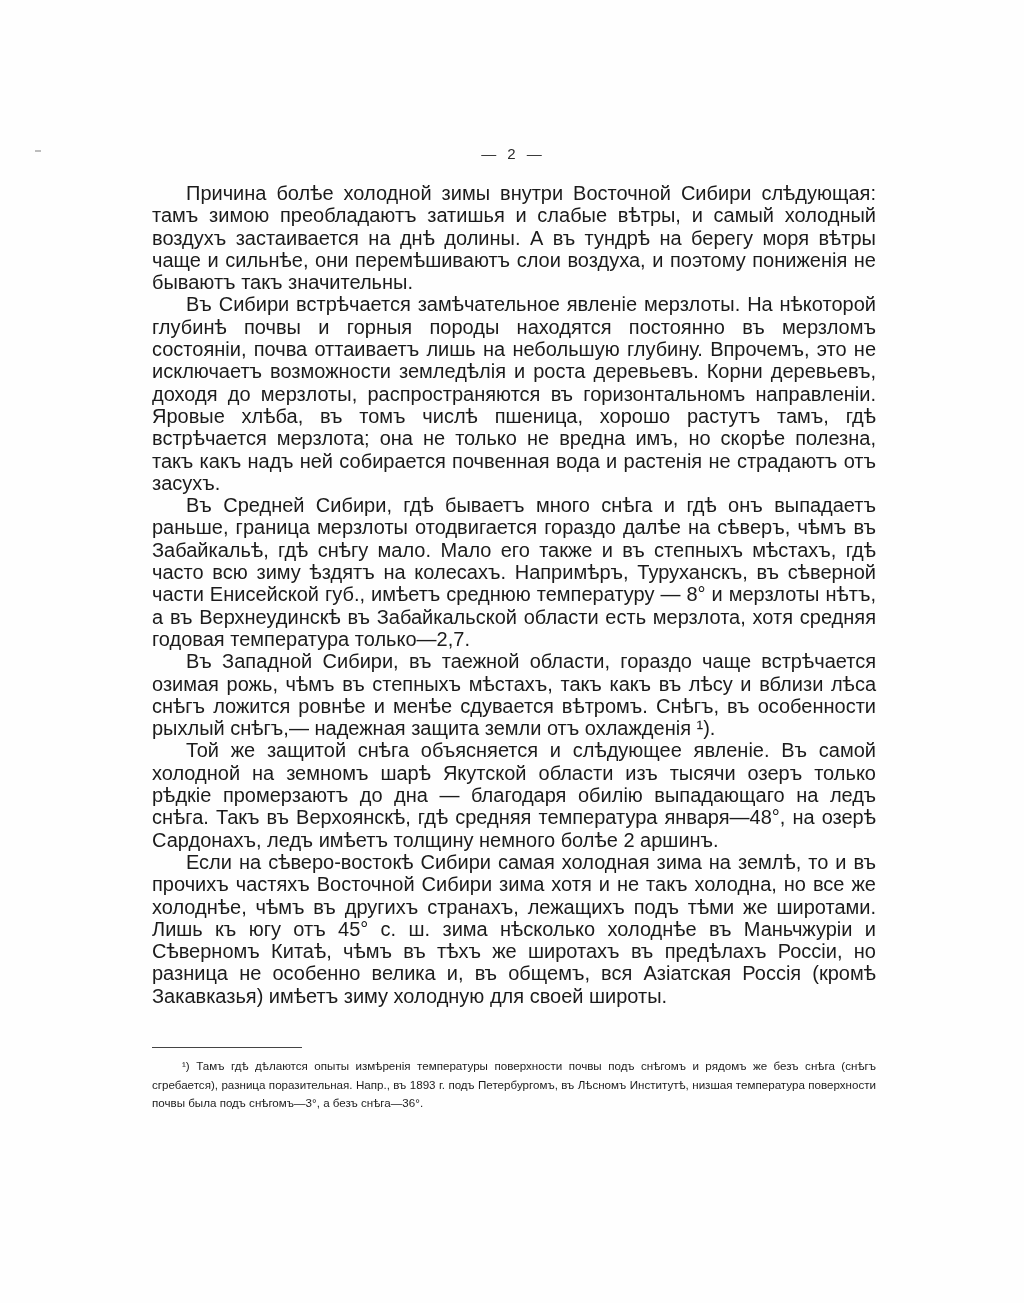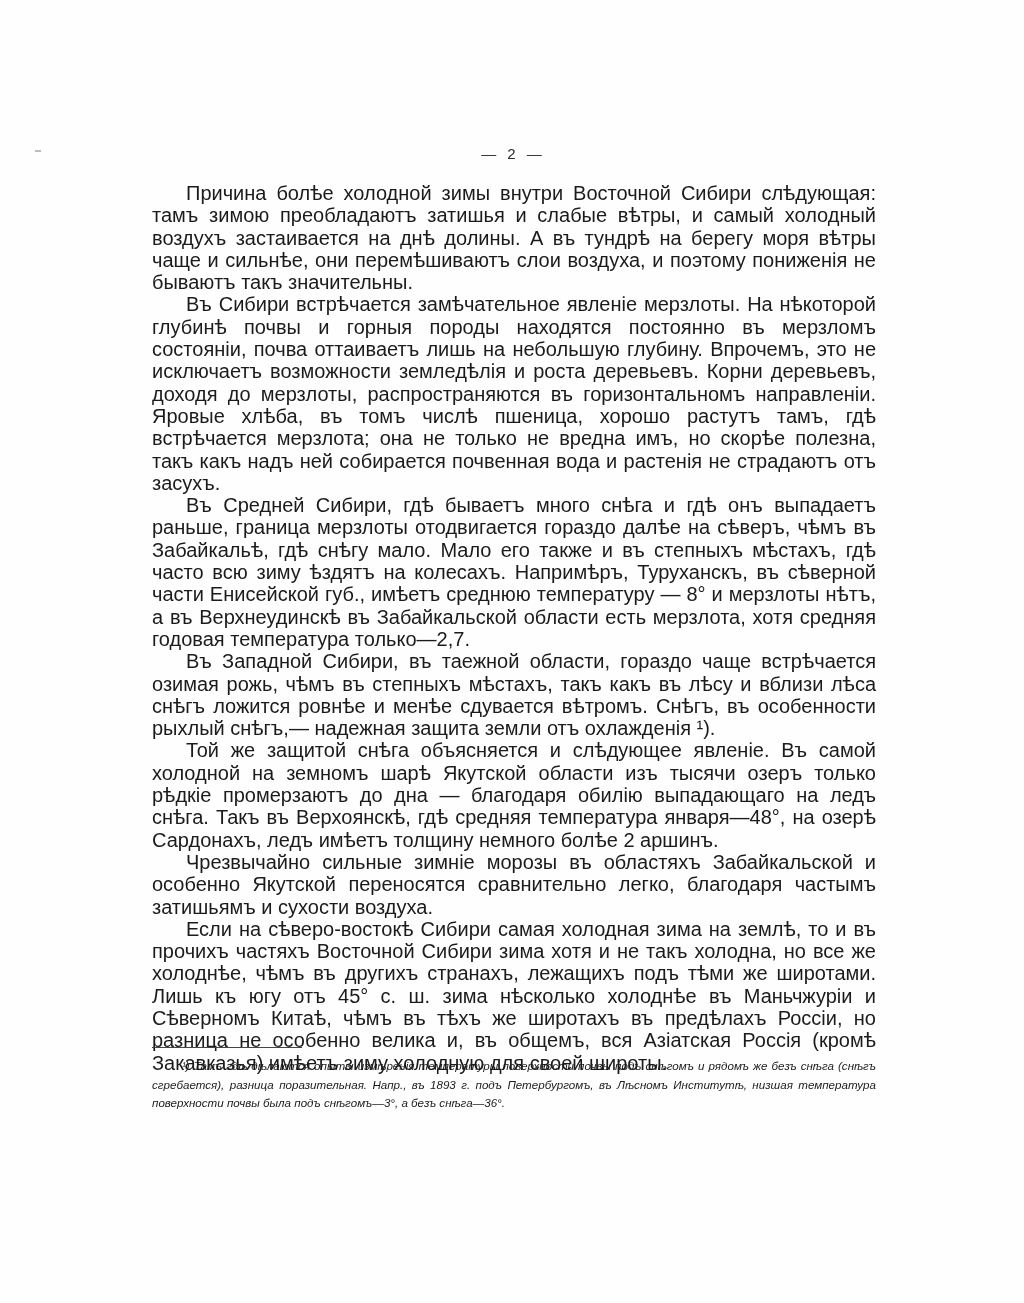--- a/index.html
+++ b/index.html
@@ -50,21 +50,20 @@
   .body-text p {
     margin: 0;
     text-indent: 34px;
     text-align: justify;
   }
   .footnote-wrap {
     position: absolute;
     top: 1047px;
     left: 152px;
     width: 724px;
-    font-style: italic;
   }
   .footnote-rule {
     width: 150px;
     height: 1px;
     background: #444;
     margin: 0 0 9px 0;
   }
   .footnote {
     font-size: 11.6px;
     line-height: 18.5px;
@@ -95,21 +94,20 @@
   <div class="page-number">
     <span class="dash">—</span><span>2</span><span class="dash">—</span>
   </div>
 
   <div class="body-text">
     <p>Причина болѣе холодной зимы внутри Восточной Сибири слѣдующая: тамъ зимою преобладаютъ затишья и слабые вѣтры, и самый холодный воздухъ застаивается на днѣ долины. А въ тундрѣ на берегу моря вѣтры чаще и сильнѣе, они перемѣшиваютъ слои воздуха, и поэтому пониженія не бываютъ такъ значительны.</p>
     <p>Въ Сибири встрѣчается замѣчательное явленіе мерзлоты. На нѣкоторой глубинѣ почвы и горныя породы находятся постоянно въ мерзломъ состояніи, почва оттаиваетъ лишь на небольшую глубину. Впрочемъ, это не исключаетъ возможности земледѣлія и роста деревьевъ. Корни деревьевъ, доходя до мерзлоты, распространяются въ горизонтальномъ направленіи. Яровые хлѣба, въ томъ числѣ пшеница, хорошо растутъ тамъ, гдѣ встрѣчается мерзлота; она не только не вредна имъ, но скорѣе полезна, такъ какъ надъ ней собирается почвенная вода и растенія не страдаютъ отъ засухъ.</p>
     <p>Въ Средней Сибири, гдѣ бываетъ много снѣга и гдѣ онъ выпадаетъ раньше, граница мерзлоты отодвигается гораздо далѣе на сѣверъ, чѣмъ въ Забайкальѣ, гдѣ снѣгу мало. Мало его также и въ степныхъ мѣстахъ, гдѣ часто всю зиму ѣздятъ на колесахъ. Напримѣръ, Туруханскъ, въ сѣверной части Енисейской губ., имѣетъ среднюю температуру — 8° и мерзлоты нѣтъ, а въ Верхнеудинскѣ въ Забайкальской области есть мерзлота, хотя средняя годовая температура только—2,7.</p>
     <p>Въ Западной Сибири, въ таежной области, гораздо чаще встрѣчается озимая рожь, чѣмъ въ степныхъ мѣстахъ, такъ какъ въ лѣсу и вблизи лѣса снѣгъ ложится ровнѣе и менѣе сдувается вѣтромъ. Снѣгъ, въ особенности рыхлый снѣгъ,— надежная защита земли отъ охлажденія ¹).</p>
     <p>Той же защитой снѣга объясняется и слѣдующее явленіе. Въ самой холодной на земномъ шарѣ Якутской области изъ тысячи озеръ только рѣдкіе промерзаютъ до дна — благодаря обилію выпадающаго на ледъ снѣга. Такъ въ Верхоянскѣ, гдѣ средняя температура января—48°, на озерѣ Сардонахъ, ледъ имѣетъ толщину немного болѣе 2 аршинъ.</p>
-    <p>Чрезвычайно сильные зимніе морозы въ областяхъ Забайкальской и особенно Якутской переносятся сравнительно легко, благодаря частымъ затишьямъ и сухости воздуха.</p>
     <p>Если на сѣверо-востокѣ Сибири самая холодная зима на землѣ, то и въ прочихъ частяхъ Восточной Сибири зима хотя и не такъ холодна, но все же холоднѣе, чѣмъ въ другихъ странахъ, лежащихъ подъ тѣми же широтами. Лишь къ югу отъ 45° с. ш. зима нѣсколько холоднѣе въ Маньчжуріи и Сѣверномъ Китаѣ, чѣмъ въ тѣхъ же широтахъ въ предѣлахъ Россіи, но разница не особенно велика и, въ общемъ, вся Азіатская Россія (кромѣ Закавказья) имѣетъ зиму холодную для своей широты.</p>
   </div>
 
   <div class="footnote-wrap">
     <div class="footnote-rule"></div>
     <div class="footnote">
       <p><span>¹)</span> <span>Тамъ гдѣ дѣлаются опыты измѣренія температуры поверхности почвы подъ снѣгомъ и рядомъ же безъ снѣга (снѣгъ сгребается), разница поразительная. Напр., въ 1893 г. подъ Петербургомъ, въ Лѣсномъ Институтѣ, низшая температура поверхности почвы была подъ снѣгомъ—3°, а безъ снѣга—36°.</span></p>
     </div>
   </div>
 

